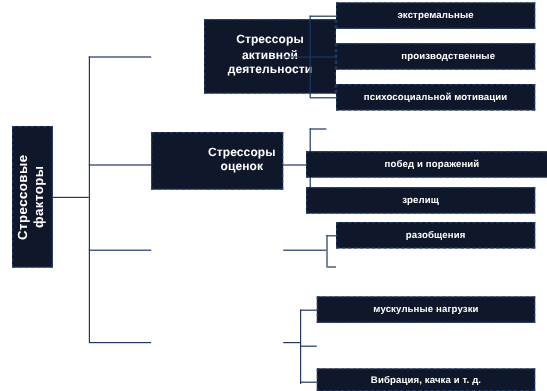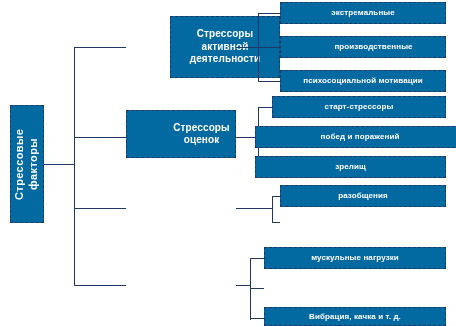--- a/index.html
+++ b/index.html
@@ -11,21 +11,21 @@
     position: relative;
     width: 456px;
     height: 326px;
     background: #ffffff;
     overflow: hidden;
     font-family: "Liberation Sans", sans-serif;
   }
   .node {
     position: absolute;
     box-sizing: border-box;
-    background: #0369a1;
+    background: #0f172a;
     border: 1px dashed #1f3864;
     color: #ffffff;
     display: flex;
     align-items: center;
     justify-content: center;
     text-align: center;
     font-weight: bold;
     line-height: 1.25;
     letter-spacing: 0.1px;
     padding: 2px 3px;
@@ -76,21 +76,20 @@
   <div class="node level3" style="left:280px; top:36px; width:166px; height:22px;padding-left:24px;">производственные</div>
   <div class="node level3" style="left:280px; top:70px; width:166px; height:22px;">психосоциальной мотивации</div>
 
   <div class="node level2" style="left:126px; top:110px; width:110px; height:48px;padding-left:44px;">Стрессоры оценок</div>
   <div class="connector h" style="left:236px; top:137px; width:22px;"></div>
   <div class="connector v" style="left:258px; top:107px; height:60px;"></div>
   <div class="connector h" style="left:258px; top:107px; width:14px;"></div>
   <div class="connector h" style="left:258px; top:137px; width:14px;"></div>
   <div class="connector h" style="left:258px; top:167px; width:14px;"></div>
 
-  <div class="node level3" style="left:272px; top:96px; width:174px; height:22px;">старт-стрессоры</div>
   <div class="node level3" style="left:255px; top:126px; width:210px; height:22px;">побед и поражений</div>
   <div class="node level3" style="left:255px; top:156px; width:191px; height:22px;">зрелищ</div>
 
   <div class="connector h" style="left:236px; top:208px; width:36px;"></div>
   <div class="connector v" style="left:272px; top:196px; height:26px;"></div>
   <div class="connector h" style="left:272px; top:196px; width:8px;"></div>
   <div class="connector h" style="left:272px; top:222px; width:8px;"></div>
 
   <div class="node level3" style="left:280px; top:185px; width:166px; height:22px;">разобщения</div>
 

